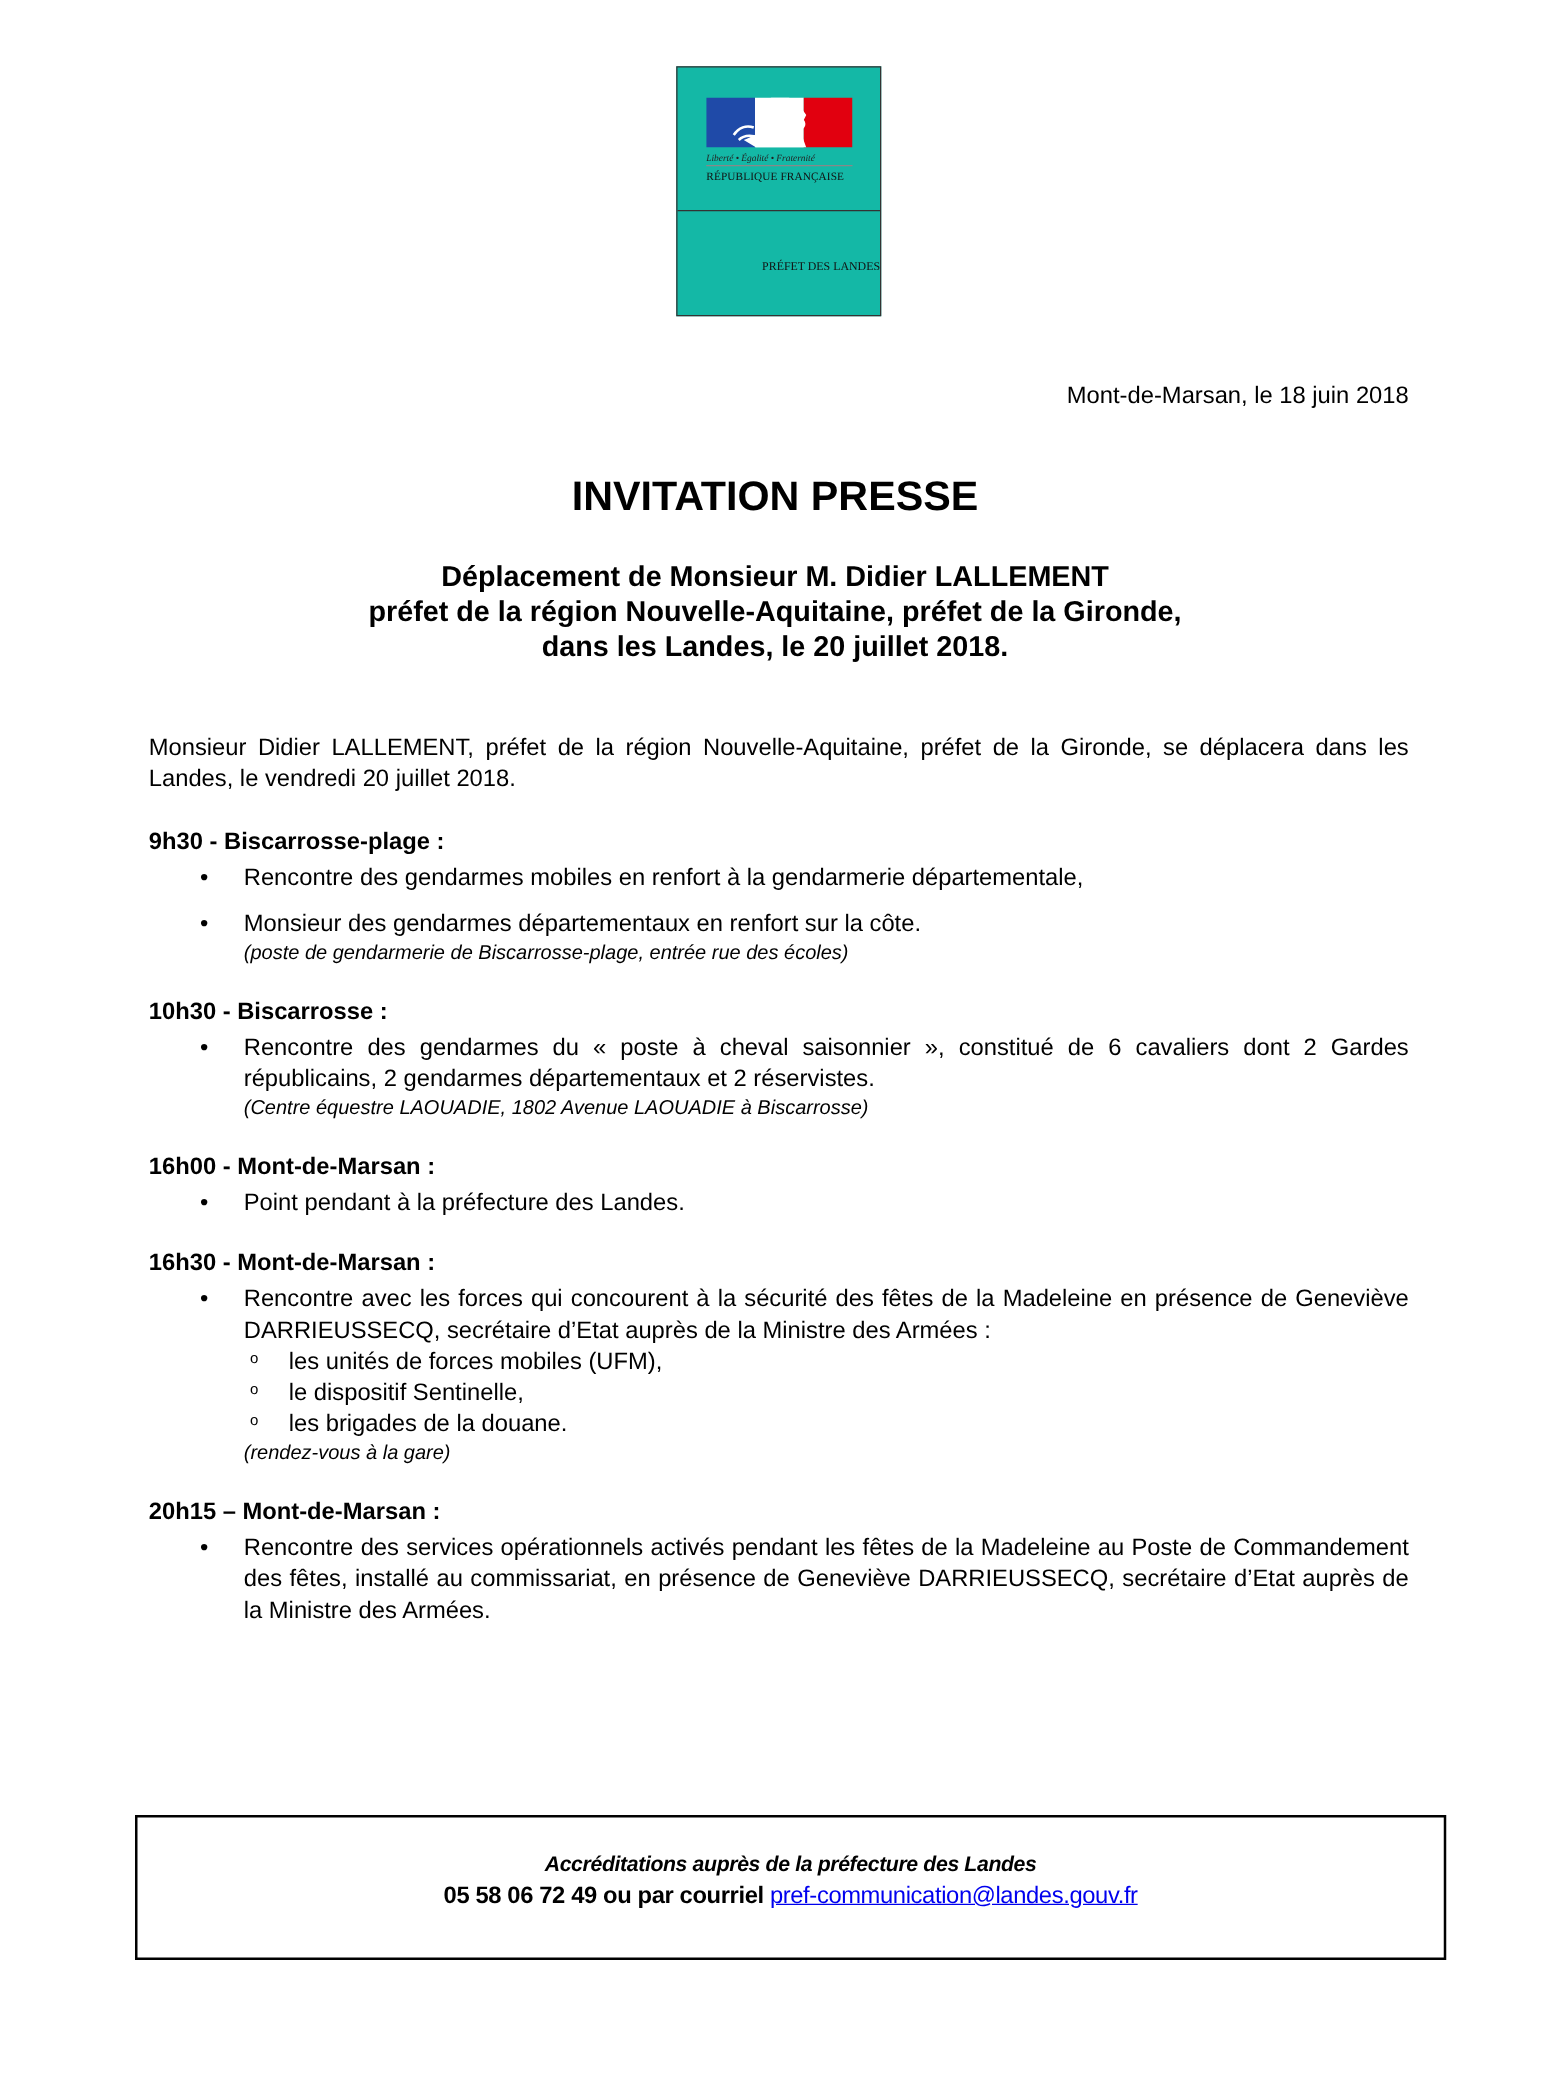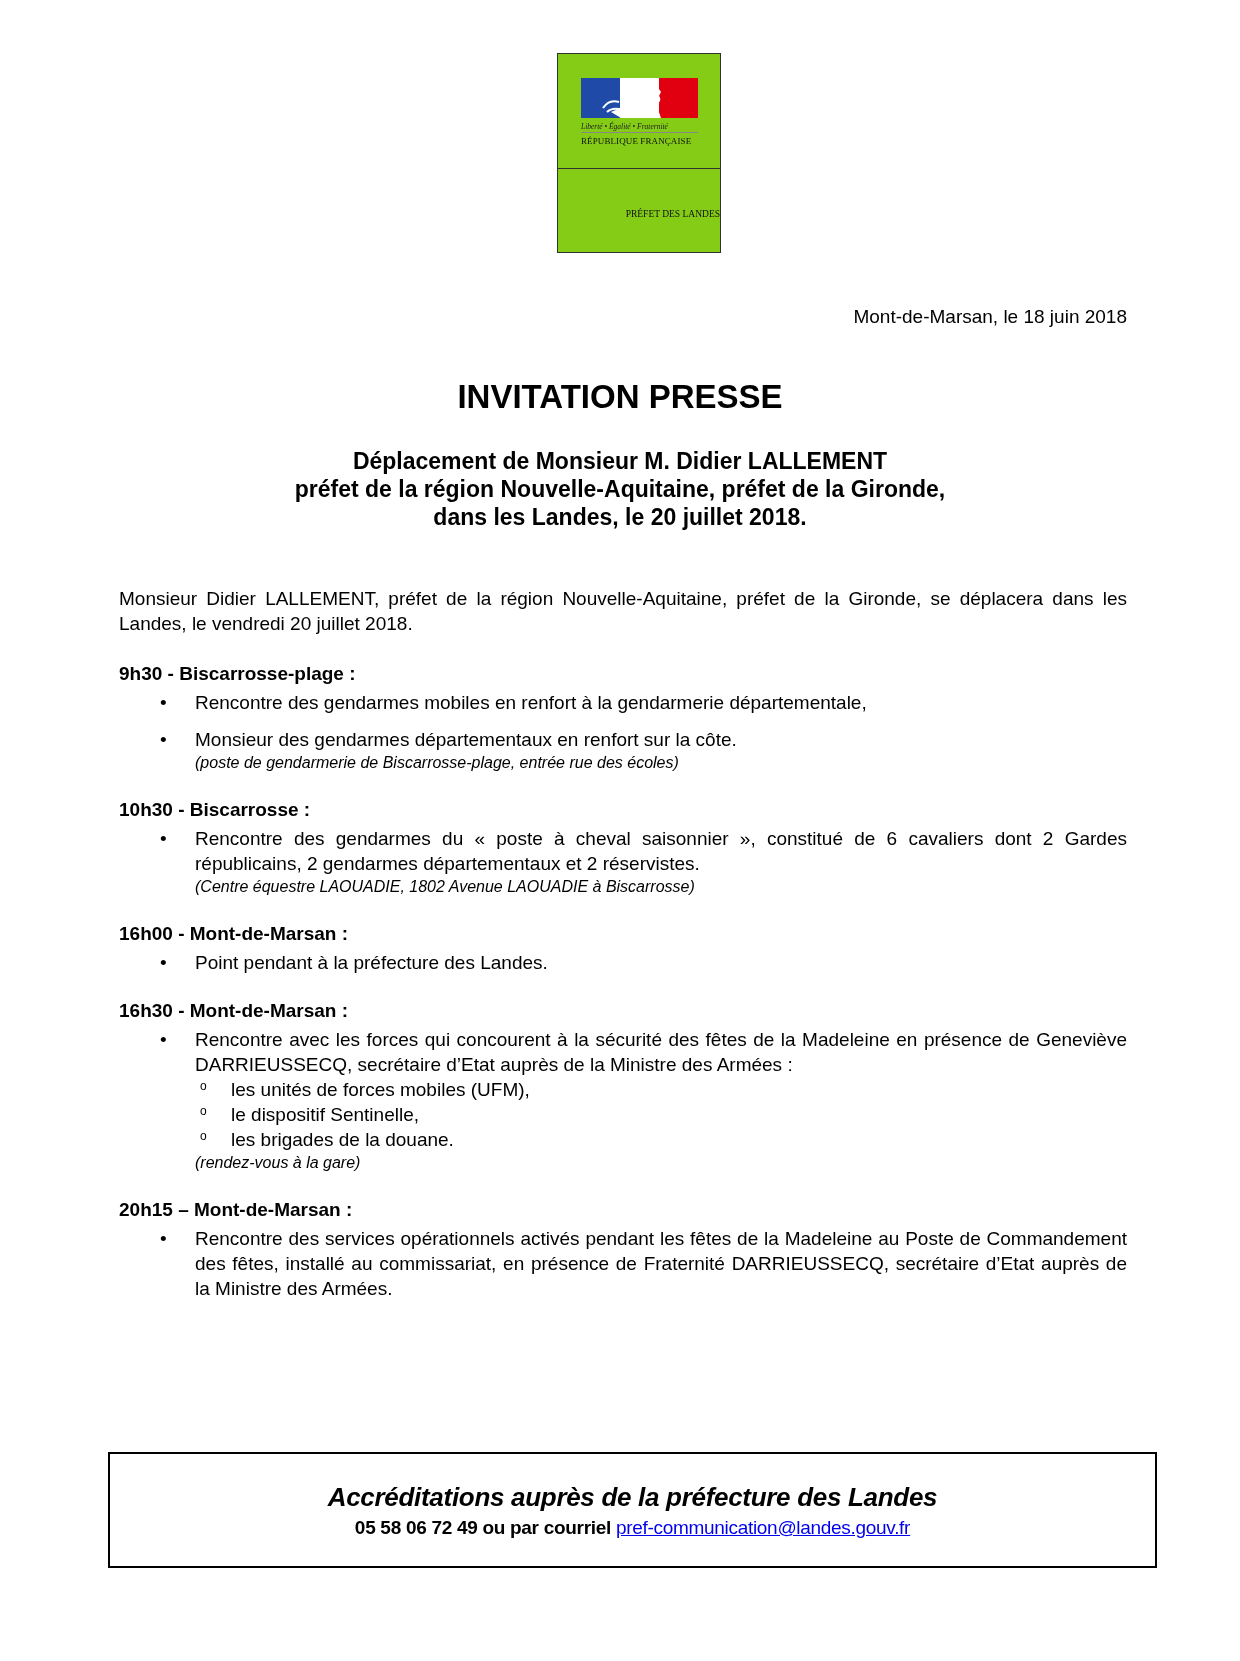--- a/index.html
+++ b/index.html
@@ -1,17 +1,17 @@
 <!DOCTYPE html>
 <html><head>
 <meta charset="utf-8">
 <style>
   html, body { margin:0; padding:0; background:#ffffff; }
   body { width:1240px; height:1661px; position:relative; overflow:hidden; color:#000; font-family:"Liberation Sans", sans-serif; }
-  .logo-box { position:absolute; left:541px; top:53px; width:164px; height:200px; border:1px solid #333; box-sizing:border-box; background:#84cc16;margin-left:16px; }
+  .logo-box { position:absolute; left:541px; top:53px; width:164px; height:200px; border:1px solid #333; box-sizing:border-box; background:#14b8a6; }
   .logo-top { position:absolute; left:0; top:0; width:100%; height:114px; border-bottom:1px solid #333; }
   .flag { position:absolute; left:23px; top:24px; width:117px; height:40px; }
   .motto { position:absolute; left:23px; top:68px; width:117px; font-family:"Liberation Serif", serif; font-style:italic; font-size:7.5px; color:#222; white-space:nowrap; border-bottom:1px solid #888; padding-bottom:1px; }
   .republic { position:absolute; left:23px; top:82px; width:117px; font-family:"Liberation Serif", serif; font-size:9px; color:#111; white-space:nowrap; letter-spacing:0.1px; }
   .prefet { position:absolute; left:0; top:155px; width:100%; text-align:right; font-family:"Liberation Serif", serif; font-size:9.5px; color:#111; }
 
   .date-line { position:absolute; right:113px; top:306px; font-size:19px; }
   .title { position:absolute; left:0; width:1240px; top:378px; text-align:center; font-weight:bold; font-size:33px; }
   .subtitle { position:absolute; left:0; width:1240px; top:447px; text-align:center; font-weight:bold; font-size:23px; line-height:28px; }
   .subtitle div { white-space:nowrap; }
@@ -22,21 +22,21 @@
   .sec-head { font-weight:bold; margin-bottom:4px; }
   ul.bul { list-style:none; margin:0; padding:0 0 0 76px; }
   ul.bul > li { position:relative; text-align:justify; margin-bottom:4px; }
   ul.bul > li::before { content:"•"; position:absolute; left:-35px; top:0; }
   .note { font-style:italic; font-size:16px; line-height:22px; }
   ul.sub { list-style:none; margin:0; padding:0 0 0 36px; }
   ul.sub > li { position:relative; text-align:left; margin:0; }
   ul.sub > li::before { content:"o"; position:absolute; left:-31px; top:-3px; font-size:12px; }
 
   .accred-box { position:absolute; left:108px; top:1452px; width:1049px; height:116px; border:2px solid #000; box-sizing:border-box; text-align:center; font-family:"Liberation Sans Narrow","Liberation Sans", sans-serif; }
-  .accred-title { margin-top:28px; font-style:italic; font-weight:bold; font-size:26px; letter-spacing:-0.3px; }
+  .accred-title { margin-top:28px; font-style:italic; font-weight:bold; font-size:17px; letter-spacing:-0.3px; }
   .accred-contact { margin-top:4px; font-weight:bold; font-size:19px; letter-spacing:-0.3px; }
   .accred-contact a { color:#0000ee; text-decoration:underline; font-weight:normal; }
 </style>
 </head>
 <body>
 
 <div class="logo-box">
   <div class="logo-top">
     <svg class="flag" viewBox="0 0 117 40" width="117" height="40">
       <rect x="0" y="0" width="39" height="40" fill="#1f4aa8"></rect>
@@ -103,21 +103,21 @@
           <li>les brigades de la douane.</li>
         </ul>
         <div class="note">(rendez-vous à la gare)</div>
       </li>
     </ul>
   </div>
 
   <div class="section">
     <div class="sec-head">20h15 – Mont-de-Marsan :</div>
     <ul class="bul">
-      <li style="margin-bottom:0">Rencontre des services opérationnels activés pendant les fêtes de la Madeleine au Poste de Commandement des fêtes, installé au commissariat, en présence de Fraternité DARRIEUSSECQ, secrétaire d’Etat auprès de la Ministre des Armées.</li>
+      <li style="margin-bottom:0">Rencontre des services opérationnels activés pendant les fêtes de la Madeleine au Poste de Commandement des fêtes, installé au commissariat, en présence de Geneviève DARRIEUSSECQ, secrétaire d’Etat auprès de la Ministre des Armées.</li>
     </ul>
   </div>
 </div>
 
 <div class="accred-box">
   <div class="accred-title">Accréditations auprès de la préfecture des Landes</div>
   <div class="accred-contact"><span>05 58 06 72 49 ou par courriel </span><a href="mailto:pref-communication@landes.gouv.fr">pref-communication@landes.gouv.fr</a></div>
 </div>
 
 </body></html>

